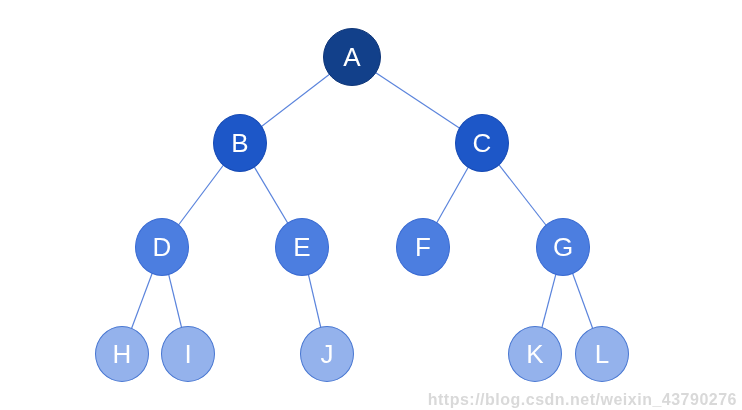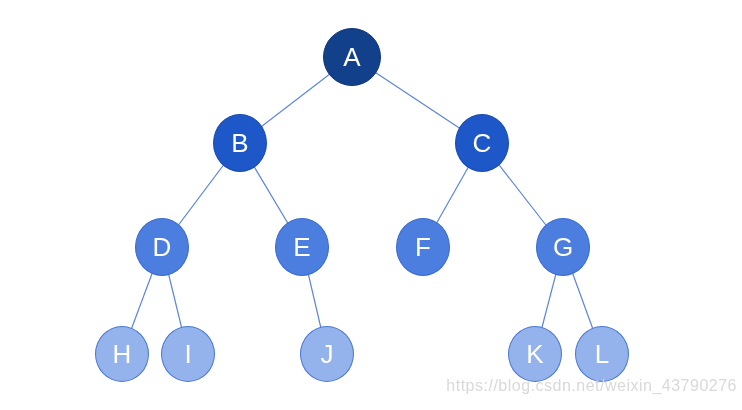--- a/index.html
+++ b/index.html
@@ -31,24 +31,25 @@
     box-sizing: border-box;
     color: #ffffff;
     font-size: 26px;
     font-weight: 400;
     line-height: 1;
     user-select: none;
   }
   .watermark {
     position: absolute;
     right: 5px;
-    bottom: 15px;
+    bottom: 1px;
     font-size: 16px;
     letter-spacing: 0.5px;
     white-space: nowrap;
+    font-weight: bold;
   }
 </style>
 </head>
 <body>
 
 <div class="canvas">
   <svg class="edges-svg" width="742" height="410" viewBox="0 0 742 410">
       <line x1="352" y1="57" x2="240" y2="143" stroke="#5b84dc" stroke-width="1.2"></line>
       <line x1="352" y1="57" x2="482" y2="143" stroke="#5b84dc" stroke-width="1.2"></line>
       <line x1="240" y1="143" x2="162" y2="247" stroke="#5b84dc" stroke-width="1.2"></line>

